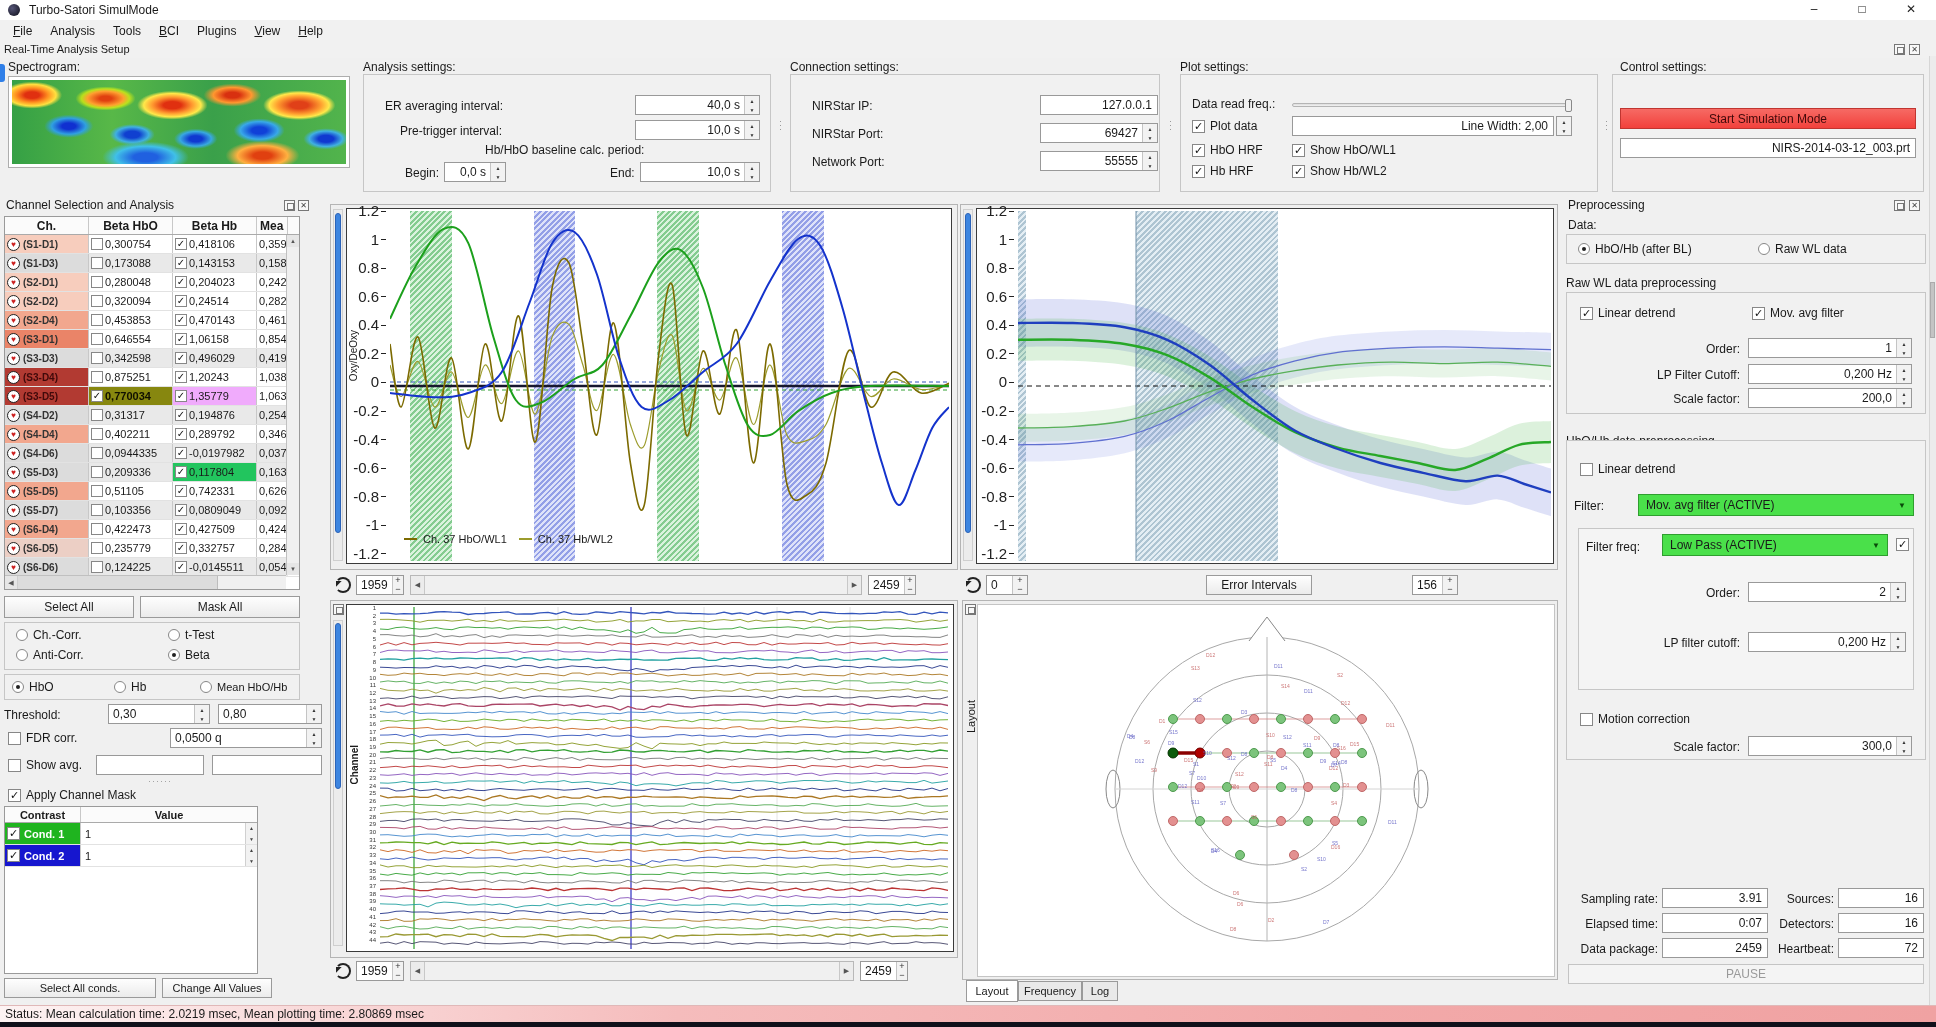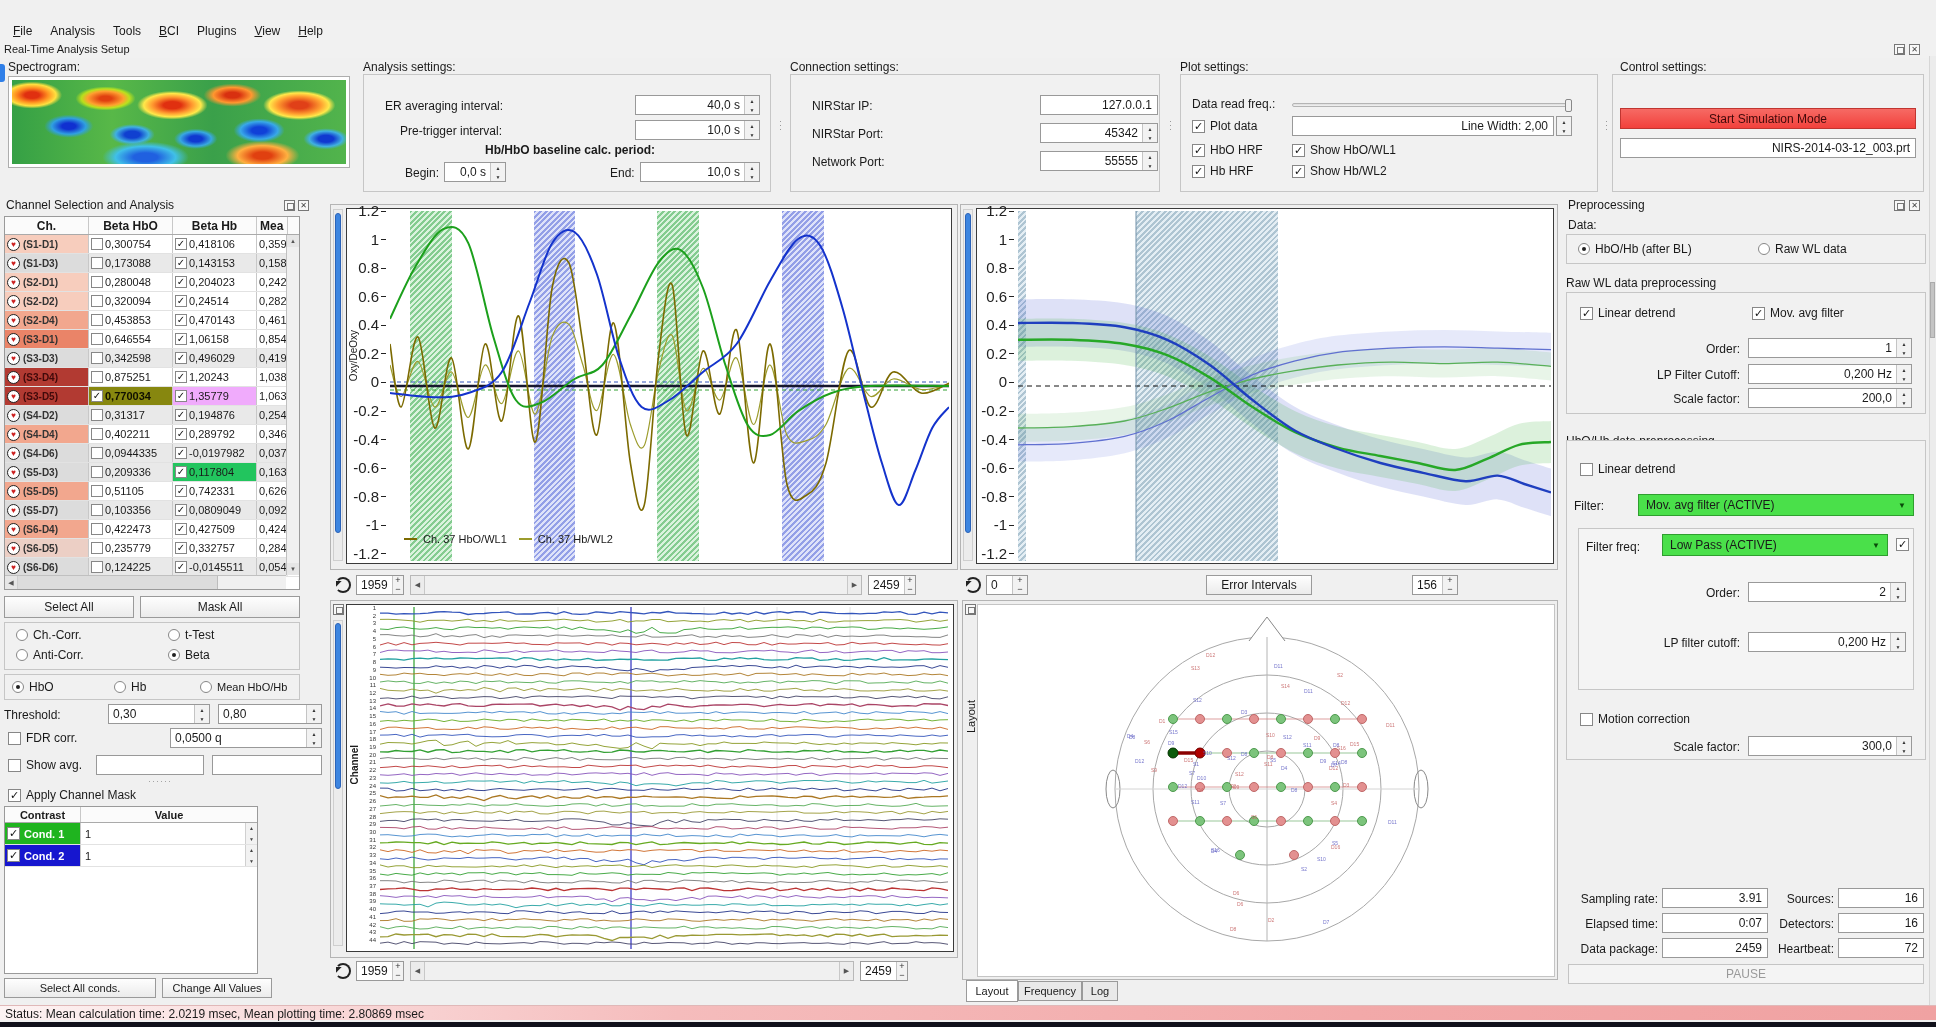--- a/index.html
+++ b/index.html
@@ -80,20 +80,27 @@
   .ctrval{flex:1;display:flex;align-items:center;padding-left:4px;position:relative;}
   .ctrval .arr{position:absolute;right:0;top:0;bottom:0;width:12px;border-left:1px solid #d0d0d0;display:flex;flex-direction:column;}
   .ctrval .arr div{flex:1;font-size:5px;display:flex;align-items:center;justify-content:center;color:#444;background:#f2f2f2;}
   .dots{position:absolute;color:#9a9a9a;font-size:9px;letter-spacing:1px;}
 </style>
 </head>
 <body>
 
 <div class="app">
 
+  <div class="abs" style="left:0;top:0;width:1936px;height:20px;background:#fff;">
+    <div class="abs" style="left:8px;top:4px;width:12px;height:12px;border-radius:50%;background:radial-gradient(circle at 35% 35%,#557,#223 70%);"></div>
+    <span class="lbl" style="left:29px;top:3px;">Turbo-Satori SimulMode</span>
+    <div class="abs" style="left:1790px;top:0;width:48px;height:20px;text-align:center;line-height:18px;color:#222;">–</div>
+    <div class="abs" style="left:1838px;top:0;width:48px;height:20px;text-align:center;line-height:18px;color:#222;">□</div>
+    <div class="abs" style="left:1886px;top:0;width:50px;height:20px;text-align:center;line-height:18px;color:#222;">✕</div>
+  </div>
 
   <div class="abs" style="left:0;top:42px;width:1936px;height:16px;background:#f1f1f1;">
     <span class="lbl sm" style="left:4px;top:1px;">Real-Time Analysis Setup</span>
     <div class="wicon float" style="left:1894px;top:2px;"></div>
     <div class="wicon close" style="left:1909px;top:2px;"></div>
   </div>
 
   <div class="abs" style="left:0;top:20px;width:1936px;height:22px;background:#f1f1f1;display:flex;align-items:center;padding-left:4px;" id="menu-items">
       <span class="menu-item"><u>F</u>ile</span>
       <span class="menu-item">Analysis</span>
@@ -577,21 +584,21 @@
       </div>
     </div>
   <span class="lbl" style="left:400px;top:124px;">Pre-trigger interval:</span>
   <div class="spin" style="left:635px;top:120px;width:125px;height:20px;">
     <div class="val">10,0 s</div>
       <div class="arr">
         <div>▲</div>
         <div>▼</div>
       </div>
     </div>
-  <span class="lbl" style="left:485px;top:143px;font-weight:bold;">Hb/HbO baseline calc. period:</span>
+  <span class="lbl" style="left:485px;top:143px;">Hb/HbO baseline calc. period:</span>
   <span class="lbl" style="left:405px;top:166px;">Begin:</span>
   <div class="spin" style="left:444px;top:162px;width:62px;height:20px;">
     <div class="val">0,0 s</div>
       <div class="arr">
         <div>▲</div>
         <div>▼</div>
       </div>
     </div>
   <span class="lbl" style="left:610px;top:166px;">End:</span>
   <div class="spin" style="left:640px;top:162px;width:120px;height:20px;">
@@ -604,21 +611,21 @@
   <div class="dots" style="left:776px;top:120px;writing-mode:vertical-rl;">···</div>
 
   <span class="lbl" style="left:790px;top:60px;">Connection settings:</span>
   <div class="gbox" style="left:790px;top:74px;width:370px;height:118px;"></div>
   <span class="lbl" style="left:812px;top:99px;">NIRStar IP:</span>
   <div class="field" style="left:1040px;top:95px;width:118px;height:20px;">
       <span>127.0.0.1</span>
     </div>
   <span class="lbl" style="left:812px;top:127px;">NIRStar Port:</span>
   <div class="spin" style="left:1040px;top:123px;width:118px;height:20px;">
-    <div class="val">45342</div>
+    <div class="val">69427</div>
       <div class="arr">
         <div>▲</div>
         <div>▼</div>
       </div>
     </div>
   <span class="lbl" style="left:812px;top:155px;">Network Port:</span>
   <div class="spin" style="left:1040px;top:151px;width:118px;height:20px;">
     <div class="val">55555</div>
       <div class="arr">
         <div>▲</div>
@@ -1179,19 +1186,19 @@
     </div>
   <span class="lbl" style="left:1756px;top:942px;width:78px;text-align:right;">Heartbeat:</span>
   <div class="field" style="left:1838px;top:938px;width:86px;height:20px;">
       <span>72</span>
     </div>
   <div class="btn" style="left:1568px;top:964px;width:356px;height:20px;color:#9a9a9a;background:#f4f4f4;border-color:#c4c4c4;">PAUSE</div>
 
   <div class="abs" style="left:1929px;top:56px;width:7px;height:949px;background:#ececec;border-left:1px solid #d6d6d6;"></div>
   <div class="abs" style="left:1930px;top:282px;width:5px;height:56px;background:#c4c4c4;border:1px solid #ababab;"></div>
 
-  <div class="abs" style="left:0;top:1005px;width:1936px;height:15px;
+  <div class="abs" style="left:0;top:1005px;width:1936px;height:22px;
        background:linear-gradient(to right,#fdf3f3,#f5bcbc 35%,#f2a9a9 70%,#f0a2a2);border-top:1px solid #e0b8b8;">
     <span class="lbl" style="left:5px;top:1px;">Status: Mean calculation time: 2.0219 msec, Mean plotting time: 2.80869 msec</span>
   </div>
   <div class="abs" style="left:0;top:1022px;width:1936px;height:5px;background:#10101a;"></div>
 
 </div>
 
 </body></html>

